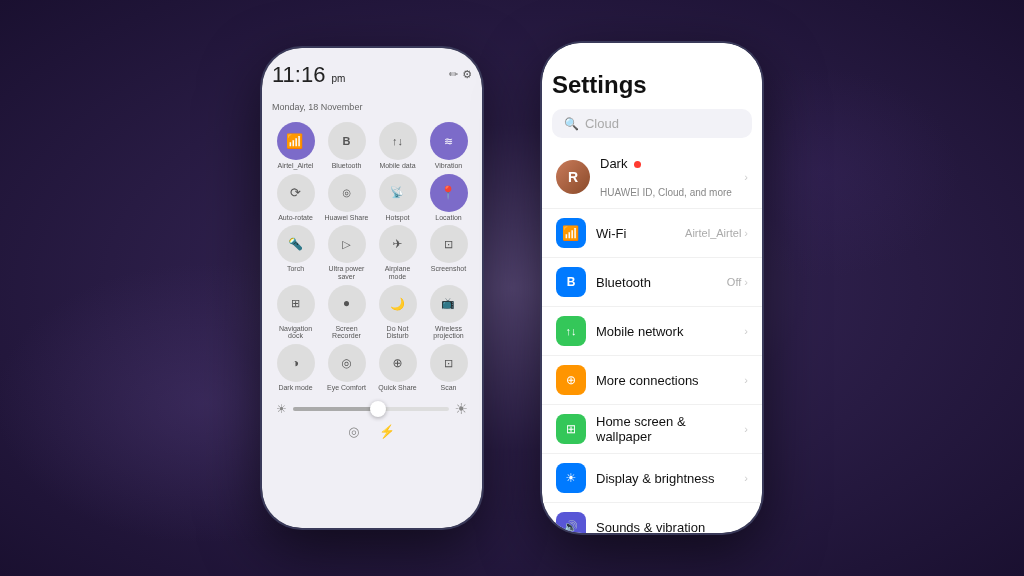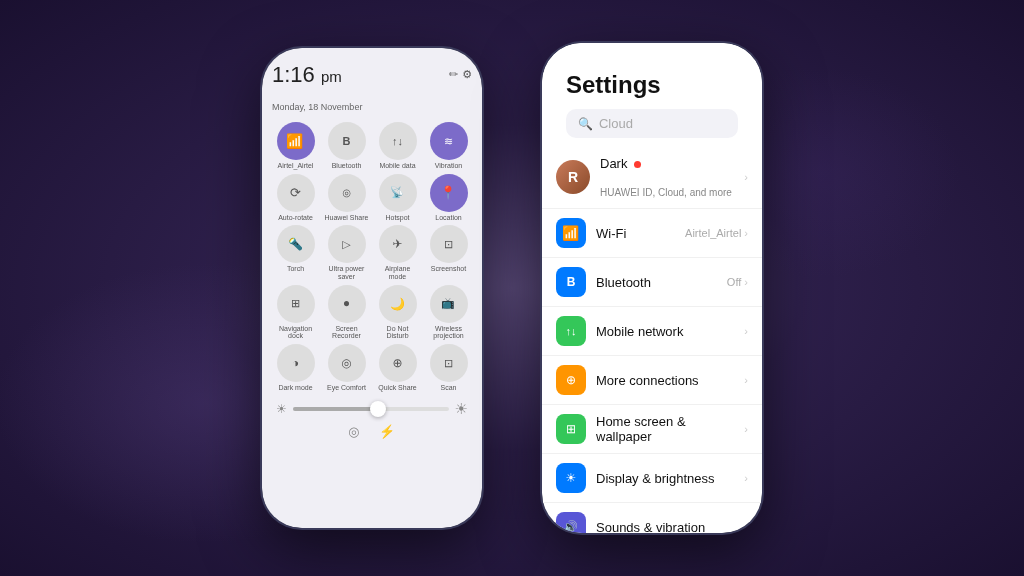--- a/index.html
+++ b/index.html
@@ -195,21 +195,21 @@
       width: 100%;
       height: 100%;
       background: white;
       border-radius: 38px;
       overflow: hidden;
       display: flex;
       flex-direction: column;
     }
 
     .settings-header {
-      padding: 28px 24px 8px;
+      padding: 28px 10px 8px;
       background: white;
     }
 
     .settings-title {
       font-size: 24px;
       font-weight: 700;
       color: #111;
       margin-bottom: 10px;
     }
 
@@ -328,22 +328,22 @@
   </style>
 </head>
 <body>
 
 <div class="phone phone-left">
   <div class="phone-screen-left">
 
     <div class="status-bar">
       <div class="time-block">
         <div class="time">
-          <span>1:16</span>
-          <span style="font-size:15px;">pm</span>
+          <span>11:16</span>
+          <span style="font-size:10px;">pm</span>
         </div>
         <div class="date-text">Monday, 18 November</div>
       </div>
       <div class="status-icons">
         <span class="status-icon">✏</span>
         <span class="status-icon">⚙</span>
       </div>
     </div>
 
     <div class="toggles-grid">

